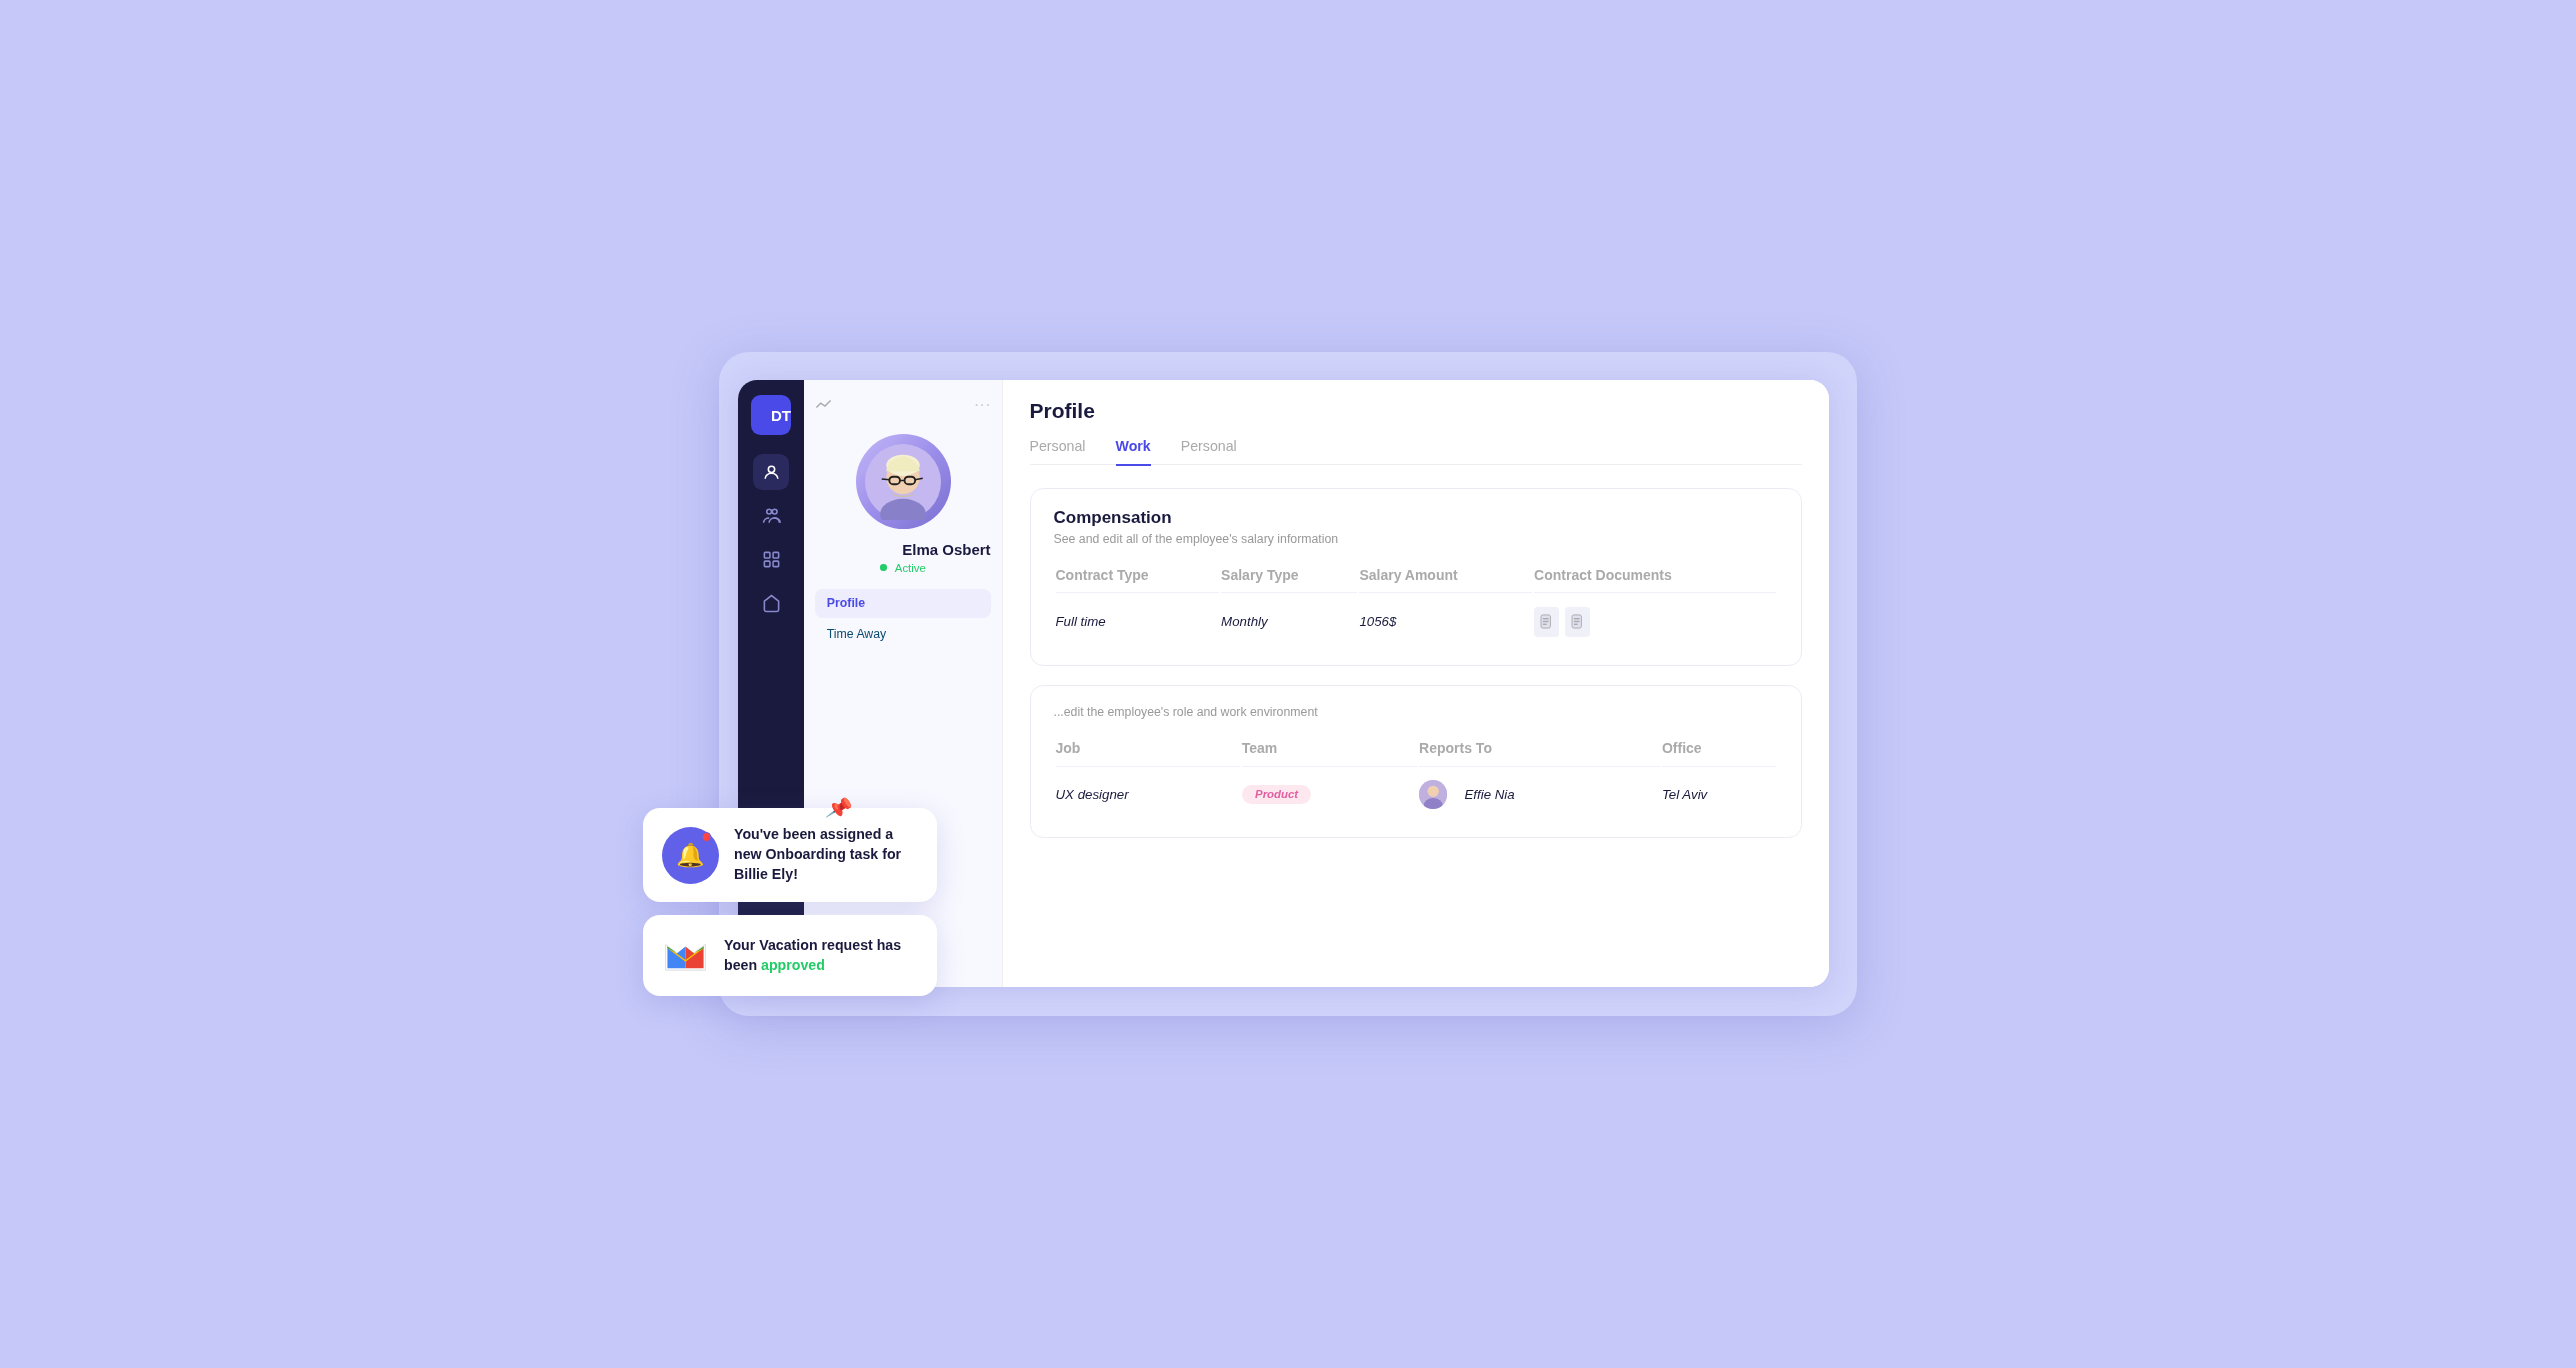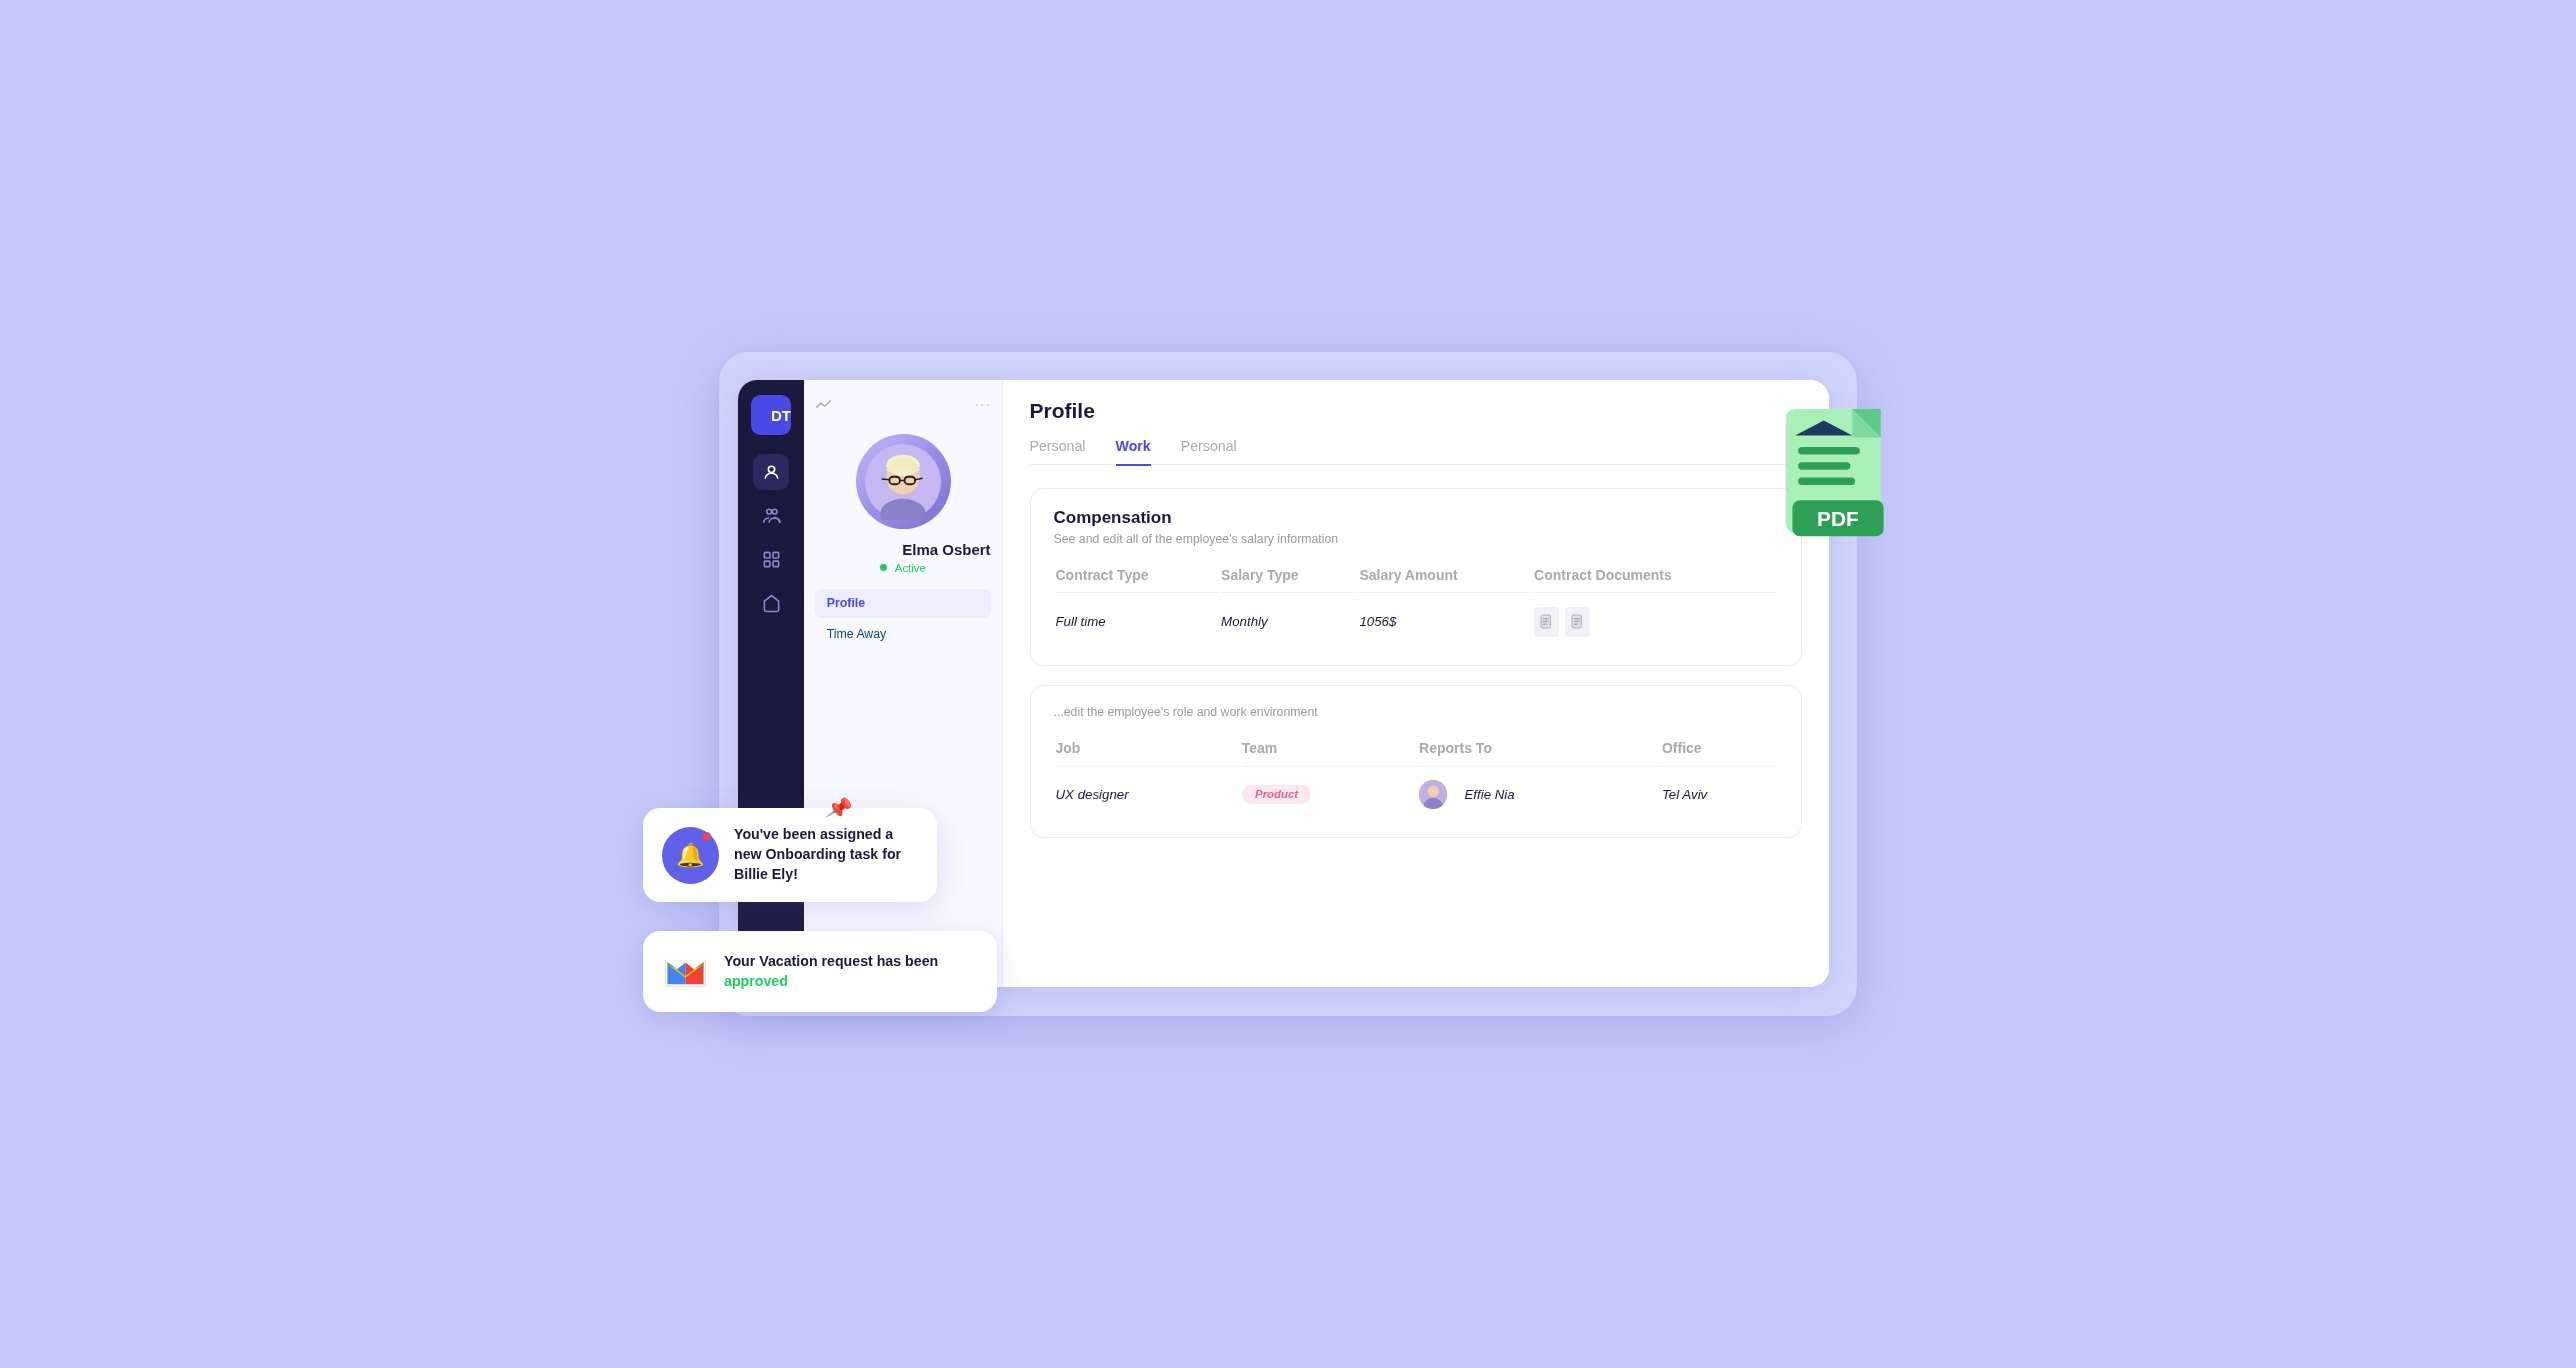--- a/index.html
+++ b/index.html
@@ -345,26 +345,26 @@
       position: absolute;
       top: -11.4px;
       right: 85px;
       font-size: 21px;
       transform: rotate(10deg);
     }
 
     .notification-card-2 {
       position: absolute;
       left: -76px;
-      bottom: 4px;
+      bottom: 20px;
       background: #fff;
       border-radius: 17px;
       box-shadow: 0 7.6px 28.4px rgba(100,100,200,0.2);
       padding: 17px 19px;
-      width: 354px;
+      width: 294px;
       display: flex;
       align-items: center;
       gap: 15px;
       z-index: 10;
     }
 
     .gmail-icon {
       width: 47px;
       height: 47px;
       flex-shrink: 0;
@@ -392,38 +392,20 @@
       z-index: 10;
       width: 114px;
       height: 133px;
     }
   </style>
 </head>
 <body>
 
 <div class="outer-container">
 
-  <div class="pdf-icon">
-    <svg viewBox="0 0 120 140" xmlns="http://www.w3.org/2000/svg">
-
-      <rect x="5" y="0" width="100" height="130" rx="10" ry="10" fill="#a8f0b8"></rect>
-
-      <polygon points="75,0 105,30 75,30" fill="#7ddba0"></polygon>
-      <polygon points="75,0 105,30 105,0" fill="#5dc888"></polygon>
-
-      <rect x="18" y="40" width="65" height="8" rx="4" fill="#2ea055"></rect>
-      <rect x="18" y="56" width="55" height="8" rx="4" fill="#2ea055"></rect>
-      <rect x="18" y="72" width="60" height="8" rx="4" fill="#2ea055"></rect>
-
-      <polygon points="45,12 75,28 15,28" fill="#1a3a5e"></polygon>
-
-      <rect x="12" y="96" width="96" height="38" rx="8" fill="#2ea055"></rect>
-      <text x="60" y="123" text-anchor="middle" font-size="22" font-weight="800" fill="#fff" font-family="Arial">PDF</text>
-    </svg>
-  </div>
 
   <div class="notification-card-1">
     <span class="pin-icon">📌</span>
     <div class="notif-bell">
       🔔
       <div class="notif-bell-dot"></div>
     </div>
     <div class="notif-text-1">You've been assigned a new Onboarding task for Billie Ely!</div>
   </div>
 

